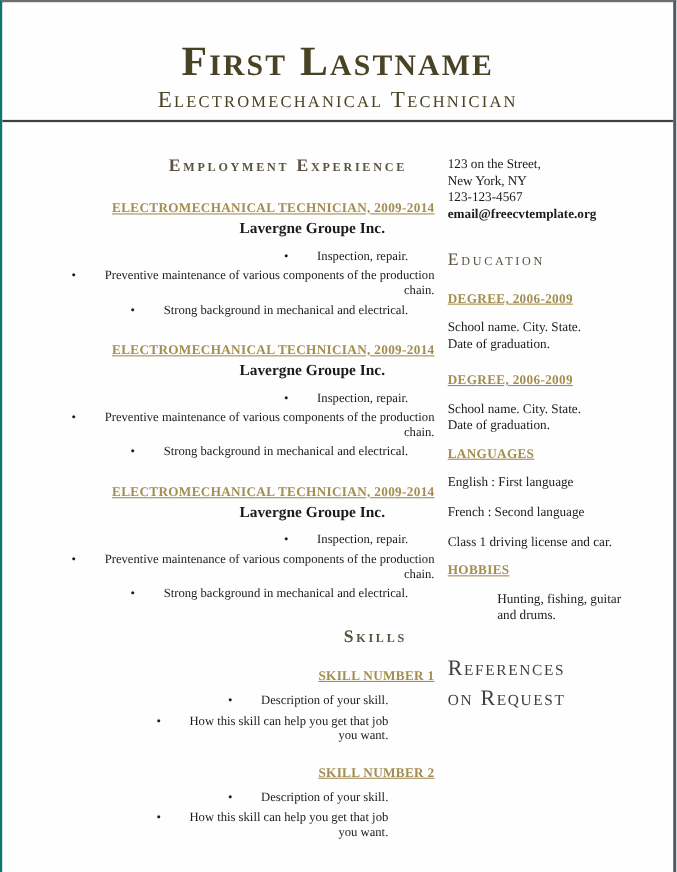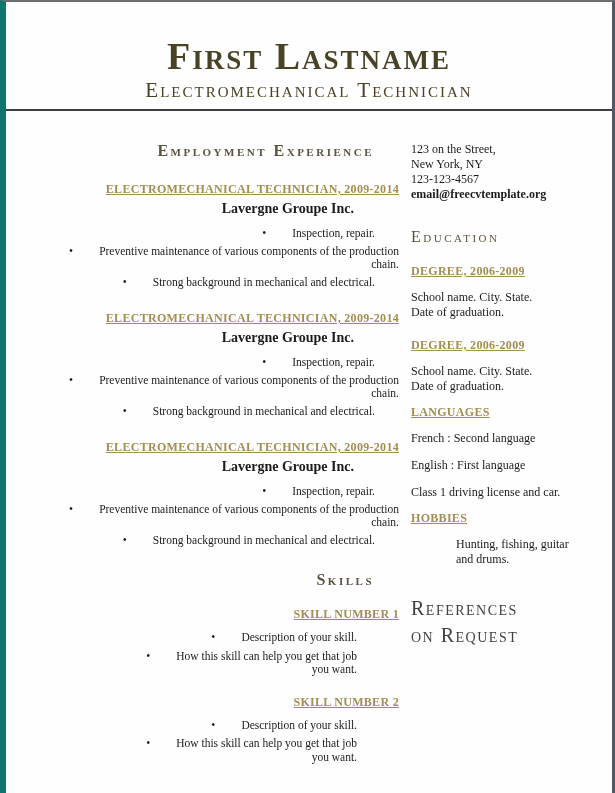--- a/index.html
+++ b/index.html
@@ -2,21 +2,21 @@
 <html><head>
 <meta charset="utf-8">
 <style>
   html,body{margin:0;padding:0;background:#fff;}
   .page{
     position:relative;
     width:615px;height:793px;
     box-sizing:border-box;
     background:#fefefe;
     border-top:2px solid #6e6e6e;
-    border-left:6px solid #0f766e;
+    border-left:2px solid #0f766e;
     border-right:3px solid #4e5a6c;
     font-family:"Liberation Serif", serif;
     color:#1b1b1b;
     overflow:hidden;
   }
   
   .header{padding-top:34px;text-align:center;}
   .name{
     font-size:38px;font-weight:bold;letter-spacing:2px;
     color:#494326;line-height:40px;
@@ -159,22 +159,22 @@
       <div class="degree">
         <div class="gold">DEGREE, 2006-2009</div>
         <div class="lines">
           <div>School name. City. State.</div>
           <div>Date of graduation.</div>
         </div>
       </div>
 
 
       <div class="gold minor-head">LANGUAGES</div>
+      <div class="minor-text">English : First language</div>
       <div class="minor-text">French :  Second language</div>
-      <div class="minor-text">English : First language</div>
 
       <div class="minor-text">Class 1 driving license and car.</div>
 
       <div class="gold minor-head">HOBBIES</div>
       <div class="minor-text hobby-text">Hunting, fishing, guitar and drums.</div>
 
       <div class="references">References on Request</div>
 
     </div>
   </div>

